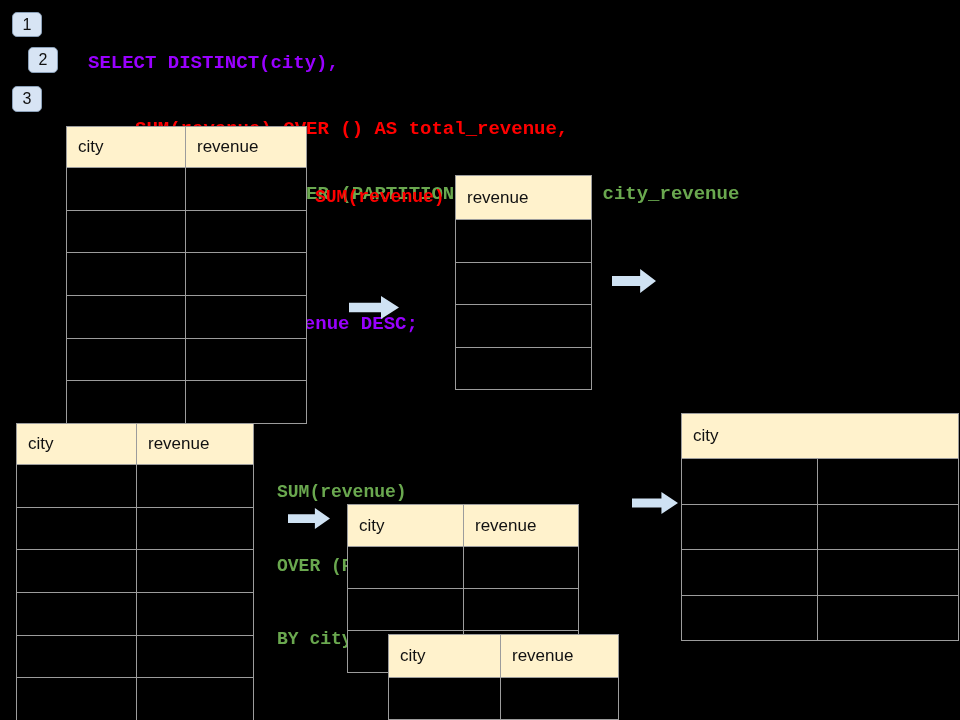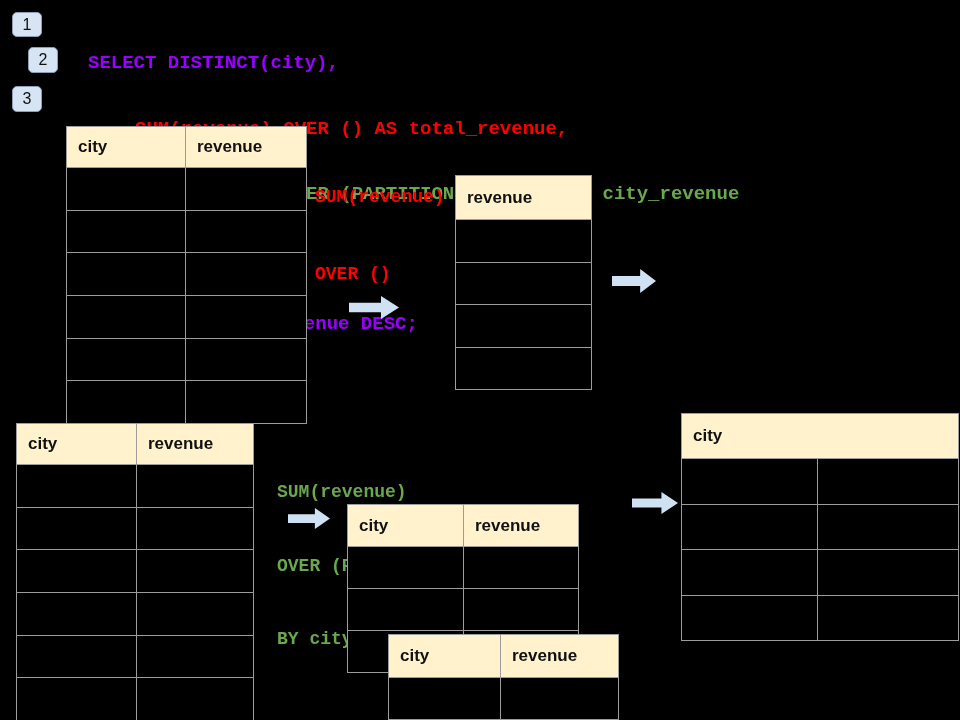--- a/index.html
+++ b/index.html
@@ -22,21 +22,21 @@
   
   .badge{position:absolute;background:#D7E4F4;border:1px solid #8BA0B8;border-radius:5px;
          display:flex;align-items:center;justify-content:center;
          font-size:16px;color:#111;}
   #badge-1{left:12px;top:12px;width:28px;height:23px;}
   #badge-2{left:28px;top:47px;width:28px;height:24px;}
   #badge-3{left:12px;top:86px;width:28px;height:24px;}
 
   
   .tbl{position:absolute;border:1px solid #9c9c9c;background:#000;}
-  .thead{display:flex;background:#FFF2CC;border-bottom:1px solid #9c9c9c;font-weight:bold;}
+  .thead{display:flex;background:#FFF2CC;border-bottom:1px solid #9c9c9c;}
   .th{display:flex;align-items:center;padding-left:11px;font-size:17px;color:#111;
       box-sizing:border-box;border-right:1px solid #9c9c9c;}
   .th:last-child{border-right:none;flex:1;}
   .trow{display:flex;border-bottom:1px solid #9c9c9c;background:#000;}
   .trow:last-child{border-bottom:none;}
   .td{box-sizing:border-box;border-right:1px solid #9c9c9c;}
   .td:last-child{border-right:none;flex:1;}
 
   #tbl-source-top{left:66px;top:126px;width:239px;}
   #tbl-source-top .thead{height:40px;} #tbl-source-top .trow{height:41.66px;}
@@ -82,21 +82,20 @@
     <div class="l1">SELECT DISTINCT(city),</div>
     <div class="l2">SUM(revenue) OVER () AS total_revenue,</div>
     <div class="l3">SUM(revenue) OVER (PARTITION BY city) as city_revenue</div>
     <div class="l4">FROM rides</div>
     <div class="l5">ORDER by city_revenue DESC;</div>
   </div>
 
 
   <div class="mono" id="total-note">
     <div>SUM(revenue)</div>
-    <div>OVER ()</div>
   </div>
 
   <div class="mono" id="partition-note">
     <div>SUM(revenue)</div>
     <div>OVER (PARTITION</div>
     <div>BY city)</div>
   </div>
 
   <div class="tbl" id="tbl-source-top">
     <div class="thead">

